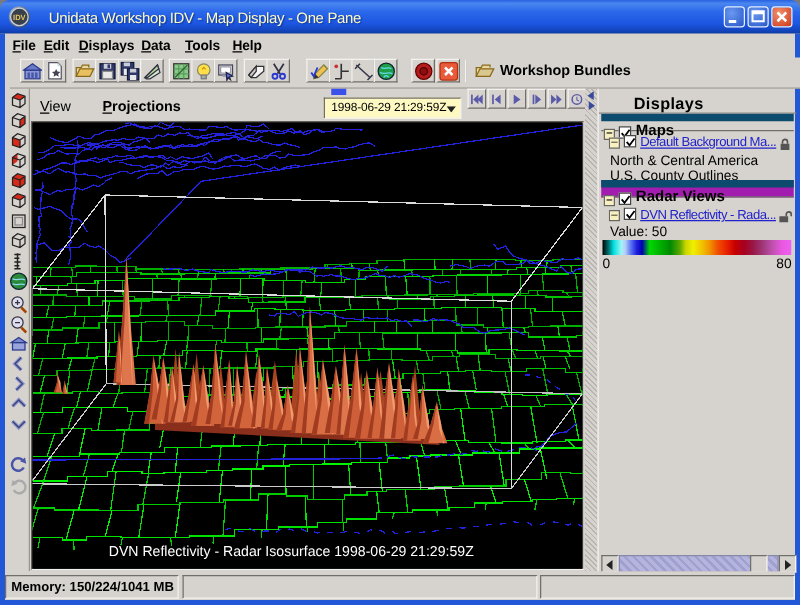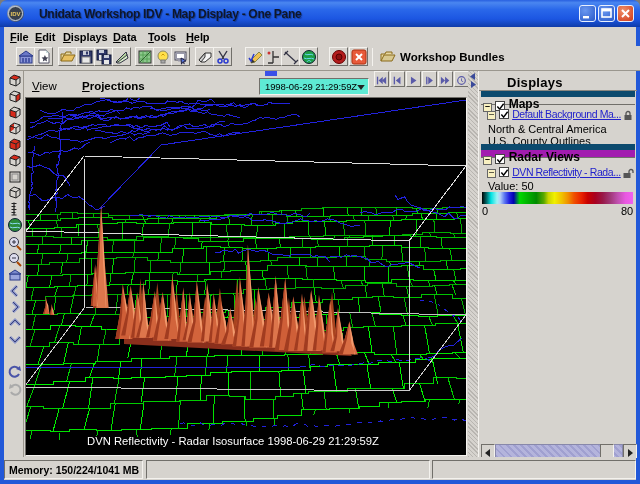--- a/index.html
+++ b/index.html
@@ -1,18 +1,18 @@
 <!DOCTYPE html>
 <html><head><meta charset="utf-8"><style>
 *{margin:0;padding:0;box-sizing:border-box}
 html,body{width:640px;height:484px;background:#7b7b7b;font-family:"Liberation Sans",sans-serif;overflow:hidden;position:relative}
 .abs{position:absolute}
 #titlebar{left:0;top:0;width:640px;height:27px;border-radius:7px 7px 0 0;
  background:linear-gradient(180deg,#2860e0 0%,#4a86f0 10%,#2a68ea 35%,#1c56e2 70%,#1243b8 92%,#0e3aa8 100%)}
-#titletxt{left:39px;top:7px;color:#0f172a;font-weight:bold;font-size:12px;letter-spacing:-0.3px;text-shadow:1px 1px 1px #123a9a;white-space:nowrap}
+#titletxt{left:39px;top:7px;color:#fef9c3;font-weight:normal;font-size:12px;letter-spacing:-0.3px;text-shadow:1px 1px 1px #123a9a;white-space:nowrap}
 .wbtn{position:absolute;top:5px;width:17px;height:17px;border-radius:3px;border:1px solid #e8f0ff}
 #bmin{left:579px;background:radial-gradient(circle at 35% 30%,#6a98f0,#2858c8)}
 #bmax{left:598px;background:radial-gradient(circle at 35% 30%,#6a98f0,#2858c8)}
 #bclose{left:617px;background:radial-gradient(circle at 35% 30%,#f0906a,#d03818)}
 #winicon{left:7px;top:5px;width:17px;height:17px;border-radius:50%;background:radial-gradient(circle at 35% 35%,#cfd8e8,#4a5a74 70%,#222);}
 #frame{left:0;top:27px;width:640px;height:453px;background:#d6d3ce;border-left:4px solid #2258d8;border-right:4px solid #2258d8}
 #botborder{left:0;top:480px;width:640px;height:4px;background:#2258d8}
 .mitem{position:absolute;top:31px;font-weight:bold;font-size:11px;letter-spacing:-0.1px;color:#000;white-space:nowrap}
 #menubar{left:4px;top:27px;width:632px;height:19px;background:#d6d3ce}
 #toolbar{left:8px;top:46px;width:632px;height:25px;background:#d6d3ce;border-bottom:1px solid #9a968e}
@@ -227,21 +227,21 @@
       </svg></div>
     <div class="sic" style="top:311px"><svg width="16" height="16" viewBox="0 0 16 16">
         <path d="M4 10a5 5 0 1 0 1-6" fill="none" stroke="#aaa" stroke-width="2"></path>
         <polygon points="3,2 2,7 7,5" fill="#aaa"></polygon>
       </svg></div>
   </div>
 <div id="mainrow" class="abs">
 <div style="position:absolute;left:8px;top:9px;font-weight:normal;font-size:11.5px"><u>V</u>iew</div>
 <div style="position:absolute;left:58px;top:9px;font-weight:bold;font-size:11.5px"><u>P</u>rojections</div>
 <div style="position:absolute;left:241px;top:0px;width:12px;height:5px;background:#3a50e8"></div>
-<div class="sunken" style="left:235px;top:7px;width:110px;height:17px;background:#5eead4">
+<div class="sunken" style="left:235px;top:7px;width:110px;height:17px;background:#fef9c3">
 <div style="position:absolute;left:5px;top:2px;font-size:9.5px;letter-spacing:-0.1px;white-space:nowrap">1998-06-29 21:29:59Z</div>
 <svg width="8" height="5" viewBox="0 0 9 6" style="position:absolute;right:3px;top:6px">
         <polygon points="0,0 9,0 4.5,6" fill="#222"></polygon>
       </svg>
     </div>
 <div class="pbtn" style="left:350px"><svg width="11" height="11" viewBox="0 0 13 13" style="margin:2px 0 0 1px">
         <rect x="1" y="2" width="1.6" height="9" fill="#5a5aa8"></rect>
         <polygon points="8,2 3,6.5 8,11" fill="#5a5aa8"></polygon>
         <polygon points="12,2 7,6.5 12,11" fill="#5a5aa8"></polygon>
       </svg></div>

